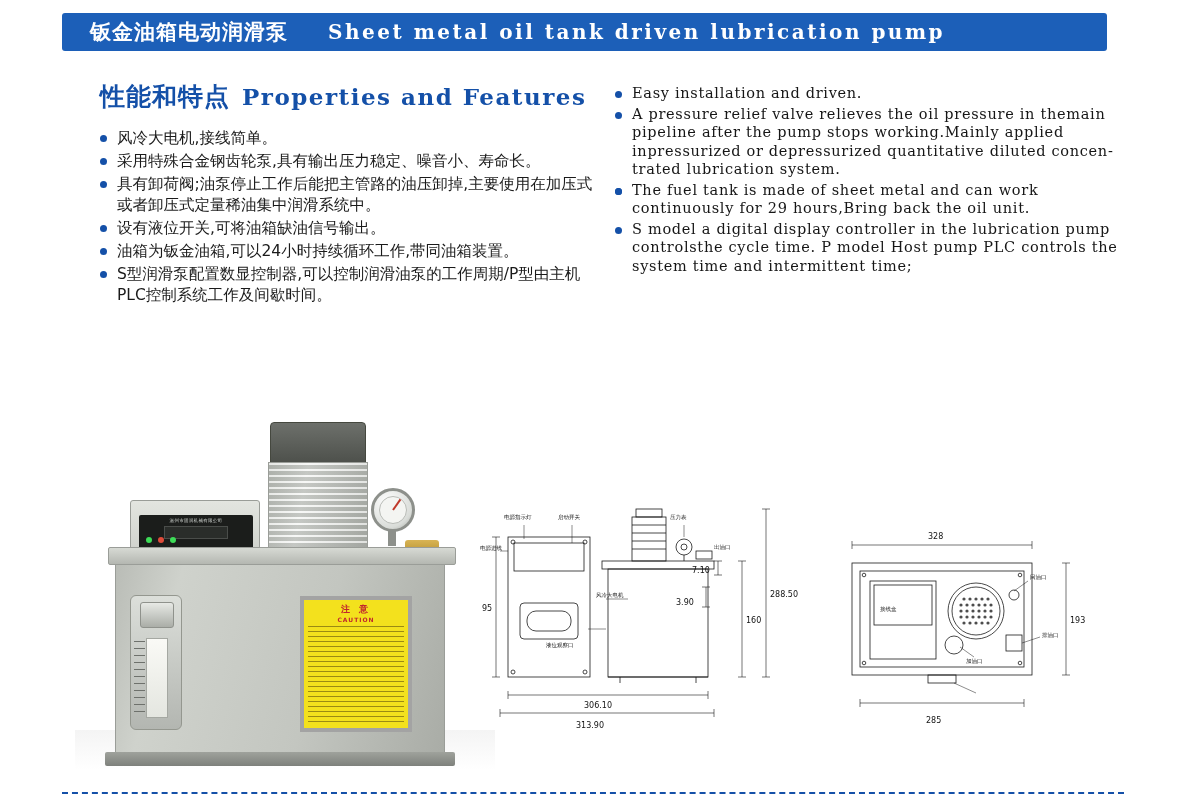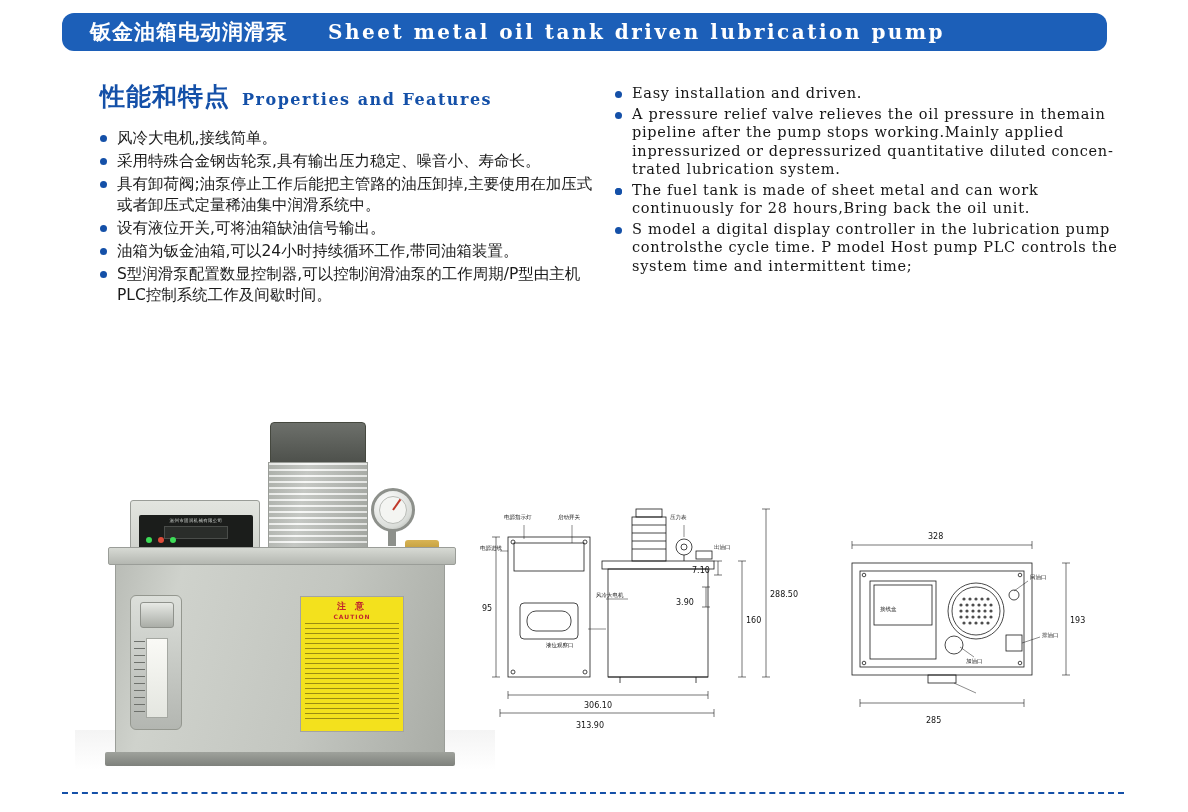--- a/index.html
+++ b/index.html
@@ -9,21 +9,21 @@
     background:#ffffff;
     font-family:"Liberation Serif", serif;
     position:relative;
     overflow:hidden;
   }
 
   
   .banner {
     position:absolute; left:62px; top:13px; width:1045px; height:38px;
     background:#1c5fb8;
-    border-radius:12px;
+    border-radius:3px;
     display:flex; align-items:center;
     padding-left:28px;
     color:#ffffff;
   }
   .banner .cn {
     font-family:"DejaVu Sans", sans-serif;
     font-size:21px; font-weight:bold; letter-spacing:1px;
   }
   .banner .en {
     font-family:"DejaVu Serif", serif;
@@ -36,21 +36,21 @@
     position:absolute; left:100px; top:80px;
     color:#1450a8;
     white-space:nowrap;
   }
   .sec-title .cn {
     font-family:"DejaVu Sans", sans-serif;
     font-size:25px; font-weight:bold; letter-spacing:1px;margin-top:34px;
   }
   .sec-title .en {
     font-family:"DejaVu Serif", serif;
-    font-size:16px; font-weight:bold; letter-spacing:1.5px;
+    font-size:23px; font-weight:bold; letter-spacing:1.5px;
     margin-left:8px;
   }
 
   
   ul.blist { list-style:none; margin:0; padding:0; }
   ul.blist li {
     position:relative;
     padding-left:17px;
     margin-bottom:2px;
   }
@@ -203,23 +203,23 @@
     position:absolute; left:3px; top:45px; width:11px; height:74px;
     background:repeating-linear-gradient(to bottom,#6e716c 0 1px, transparent 1px 7px);
   }
   .level .cap {
     position:absolute; left:9px; top:6px; width:34px; height:26px;
     background:linear-gradient(#e7e9e5,#aaada7);
     border:1px solid #8f928c; border-radius:3px;
   }
   
   .caution {
-    position:absolute; left:225px; top:196px; width:104px; height:136px;
+    position:absolute; left:225px; top:196px; width:112px; height:136px;
     background:#f3e11d;
-    border:1px solid #a3a3a3;
+    border:4px solid #a3a3a3;
   }
   .caution .hd {
     text-align:center; color:#c1272d; font-family:"DejaVu Sans", sans-serif;
     font-size:9px; font-weight:bold; margin-top:3px; letter-spacing:3px;
   }
   .caution .hd2 {
     text-align:center; color:#c1272d; font-family:"DejaVu Sans", sans-serif;
     font-size:6px; font-weight:bold; letter-spacing:1px;
   }
   .caution .body {
@@ -257,21 +257,21 @@
   <li><span class="dot"></span><span>具有卸荷阀;油泵停止工作后能把主管路的油压卸掉,主要使用在加压式或者卸压式定量稀油集中润滑系统中。</span></li>
   <li><span class="dot"></span><span>设有液位开关,可将油箱缺油信号输出。</span></li>
   <li><span class="dot"></span><span>油箱为钣金油箱,可以24小时持续循环工作,带同油箱装置。</span></li>
   <li><span class="dot"></span><span>S型润滑泵配置数显控制器,可以控制润滑油泵的工作周期/P型由主机PLC控制系统工作及间歇时间。</span></li>
 </ul>
 
 <ul class="blist en-list">
   <li><span class="dot"></span><span>Easy installation and driven.</span></li>
   <li><span class="dot"></span><span>A pressure relief valve relieves the oil pressure in themain pipeline after the pump stops working.Mainly applied inpressurized or depressurized quantitative diluted concen-trated lubrication system.</span></li>
   <li><span class="dot"></span></li>
-  <li><span class="dot"></span><span>The fuel tank is made of sheet metal and can work continuously for 28 hours,Bring back the oil unit.</span></li>
+  <li><span class="dot"></span><span>The fuel tank is made of sheet metal and can work continuously for 29 hours,Bring back the oil unit.</span></li>
   <li><span class="dot"></span><span>S model a digital display controller in the lubrication pump controlsthe cycle time. P model Host pump PLC controls the system time and intermittent time;</span></li>
 </ul>
 
 <div class="photo">
   <div class="floor"></div>
 
   <div class="motor-top"></div>
   <div class="motor-body">
     <div class="motor-fins"></div>
   </div>

